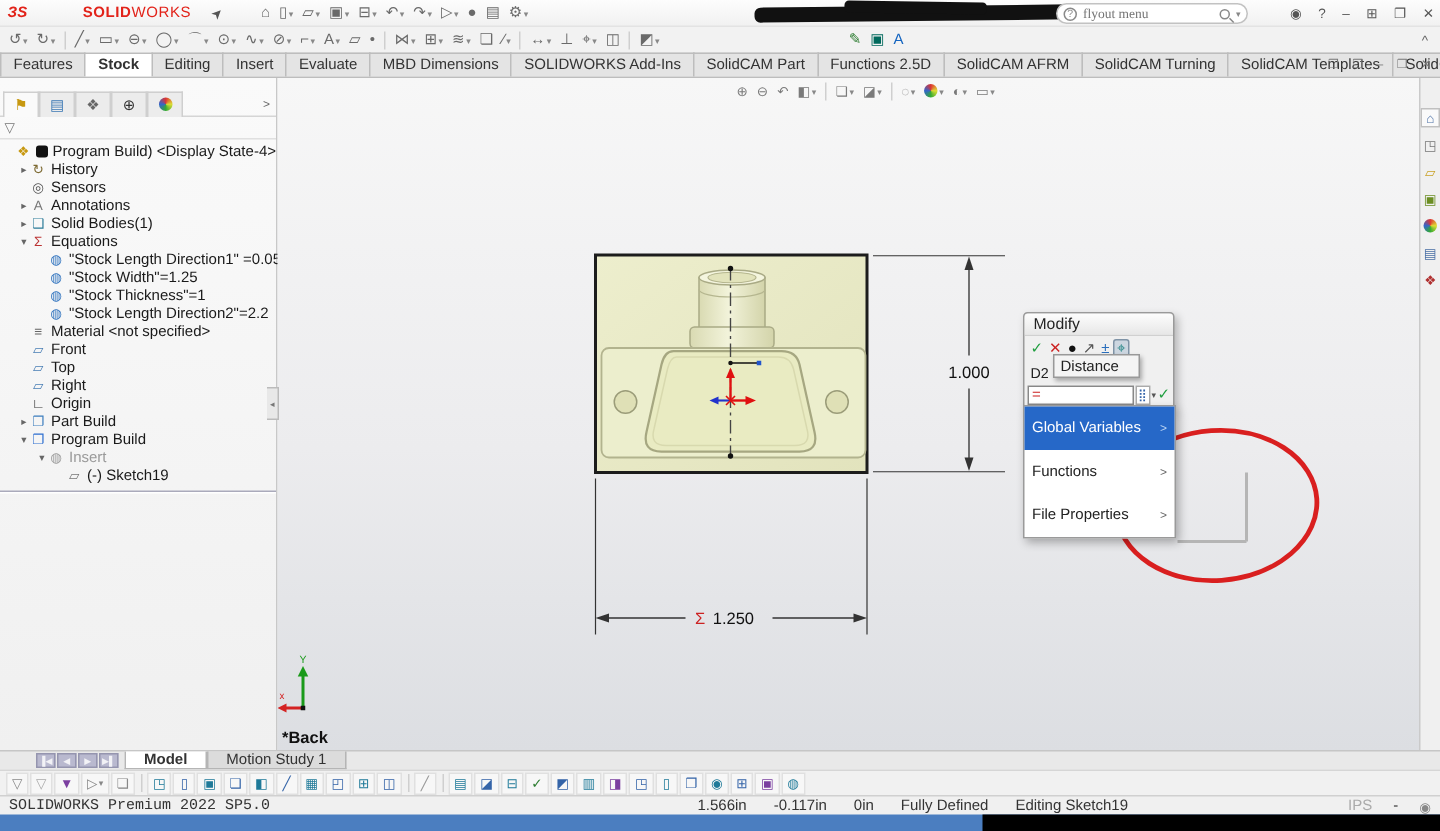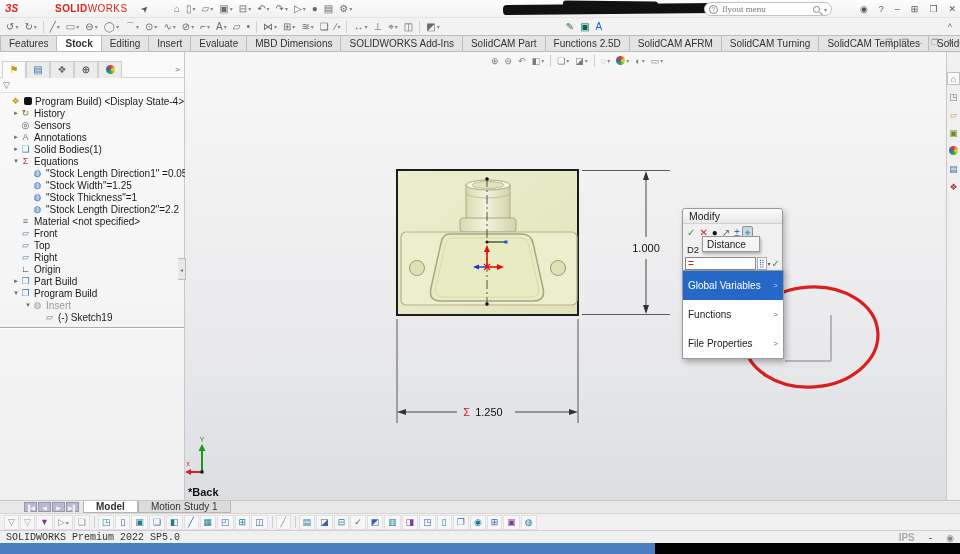--- a/index.html
+++ b/index.html
@@ -109,21 +109,21 @@
   
   .btoolbar { position:absolute; left:0; top:513px; width:960px; height:17px; background:#f1f1f1; border-top:1px solid #d6d6d6; display:flex; align-items:center; padding-left:4px; }
   .btoolbar .tb-ic { height:15px; border:1px solid #e0e0e0; background:#f7f7f7; margin-right:1px; min-width:15px; justify-content:center; }
   .btoolbar .tb-ic .g { font-size:9px; }
 
   
   .statusbar { position:absolute; left:0; top:530px; width:960px; height:13px; background:#f0f0f0; border-top:1px solid #d0d0d0; font-size:10px; color:#333; }
   .status-left { position:absolute; left:6px; top:1px;font-family:Liberation Mono, monospace; }
   .status-fields { position:absolute; left:465px; top:1px; display:flex; gap:18px; }
   .status-right { position:absolute; right:6px; top:1px; display:flex; gap:14px; align-items:center; }
-  .status-right .units { color:#aaa;font-weight:bold; }
+  .status-right .units { color:#aaa; }
   .status-right .eye { color:#888; font-size:9px; }
 
   
   .osbar { position:absolute; left:0; top:543px; width:960px; height:11px; background:#4b7ec0; }
   .osbar .blackout { position:absolute; left:655px; top:0; width:305px; height:11px; background:#000; }
 
   .sigma { fill:#cc2222; }
   svg text { font-family:"Liberation Sans",sans-serif; }
 </style>
 </head>
@@ -753,20 +753,27 @@
       <span class="tb-ic">
         <i class="g" style="color: rgb(123, 63, 160);">▣</i>
       </span>
       <span class="tb-ic">
         <i class="g" style="color: rgb(31, 122, 153);">◍</i>
       </span>
     </div>
 
   <div class="statusbar">
     <span class="status-left">SOLIDWORKS Premium 2022 SP5.0</span>
+    <div class="status-fields" id="status-fields">
+        <span>1.566in</span>
+        <span>-0.117in</span>
+        <span>0in</span>
+        <span>Fully Defined</span>
+        <span>Editing Sketch19</span>
+      </div>
     <div class="status-right">
       <span class="units">IPS</span>
       <span>-</span>
       <span class="eye">◉</span>
     </div>
   </div>
 
   <div class="osbar">
     <div class="blackout"></div>
   </div>

